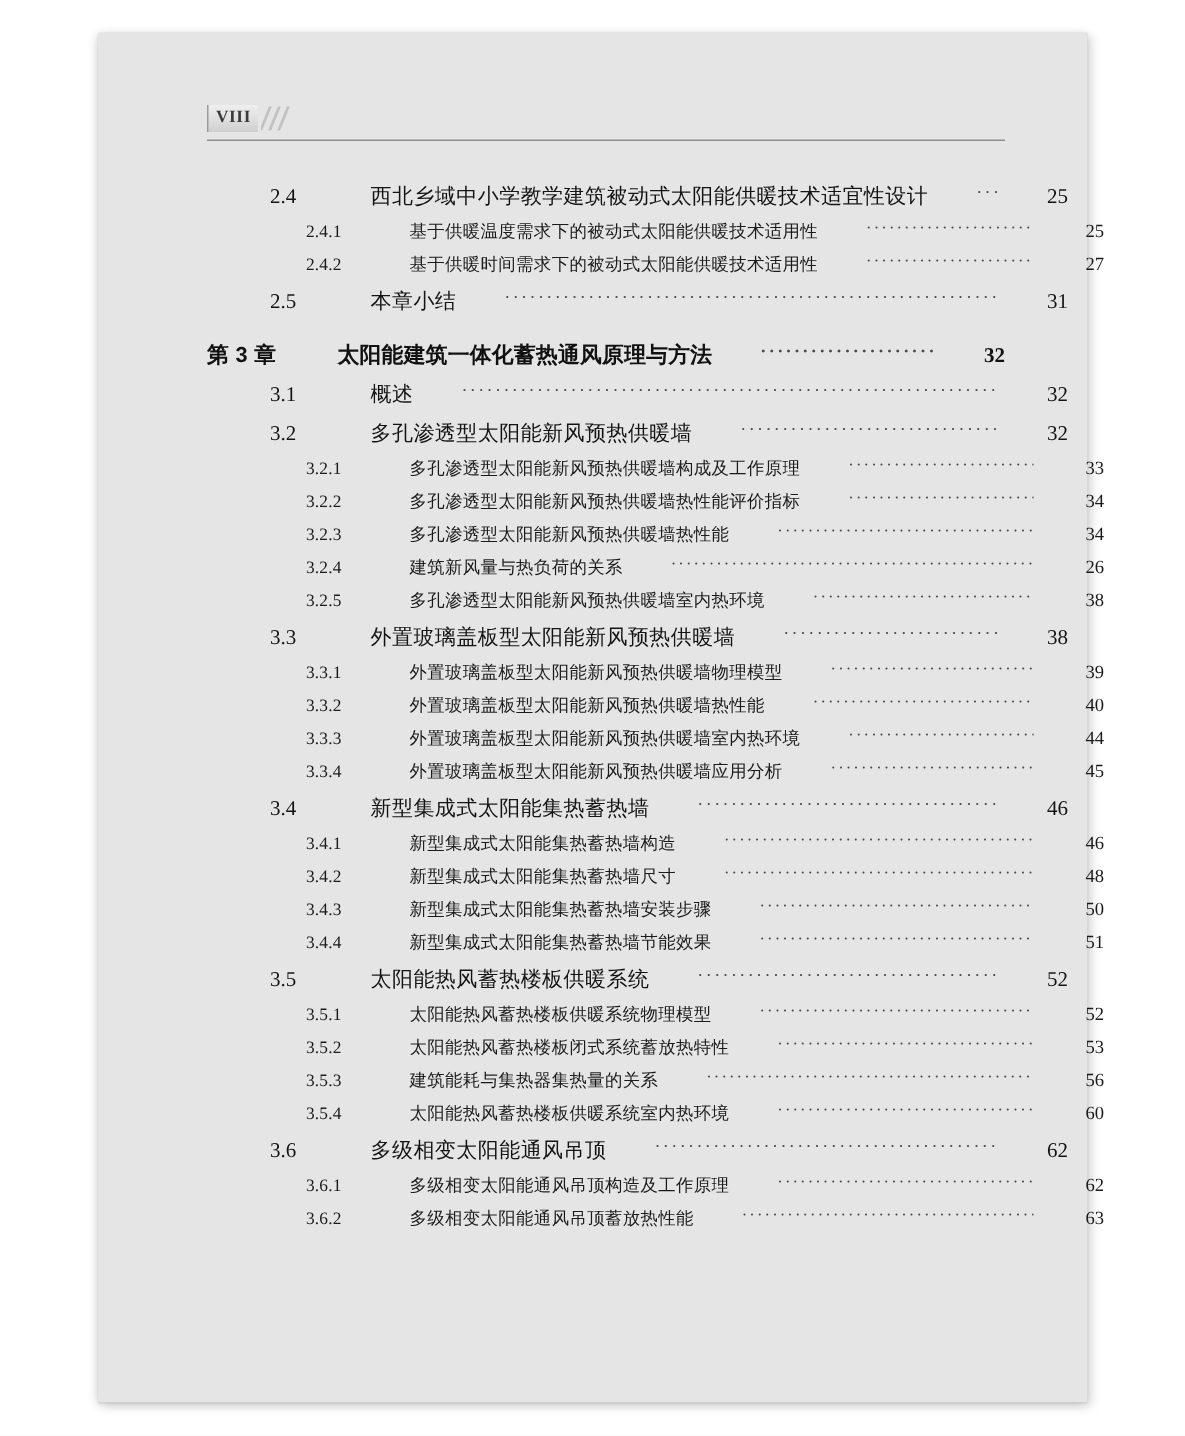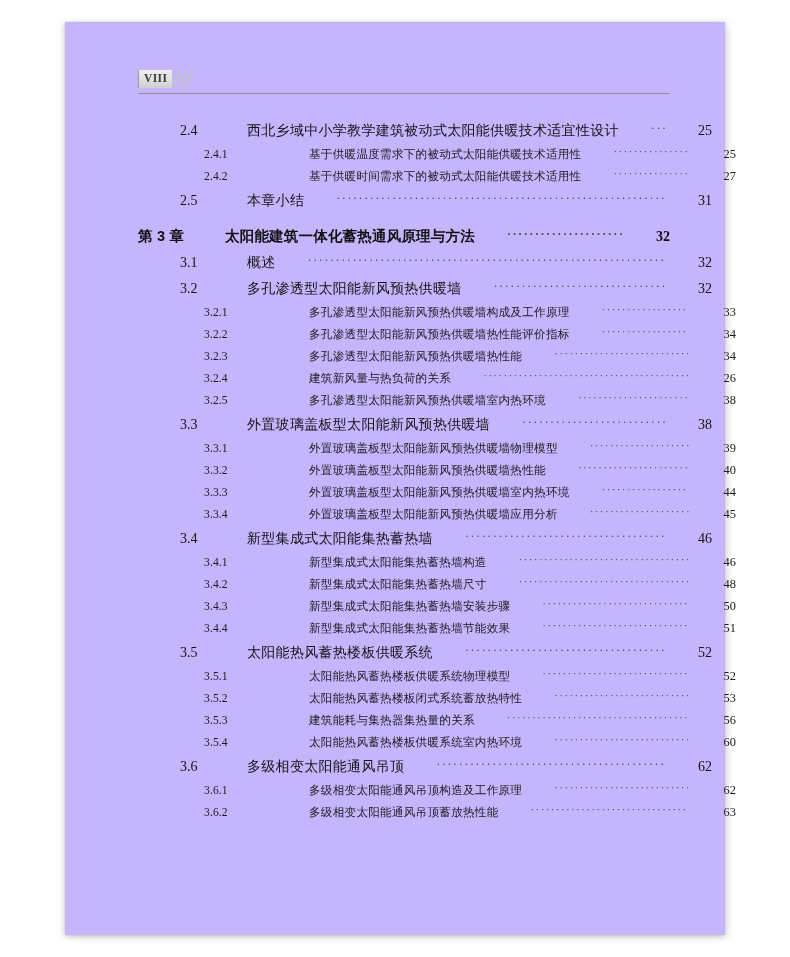--- a/index.html
+++ b/index.html
@@ -21,21 +21,21 @@
     background: #ffffff;
   }
 
   
   #page {
     position: absolute;
     left: 65px;
     top: 22px;
     width: 660px;
     height: 913px;
-    background: #c4b5fd;
+    background: #e5e5e5;
     box-shadow: 0 0 1px rgba(0,0,0,0.18),
                 2px 2px 7px rgba(0,0,0,0.17),
                 -2px 1px 6px rgba(0,0,0,0.10);
   }
 
   
   .header {
     position: absolute;
     left: 73px;
     top: 48px;
@@ -163,21 +163,20 @@
   }
   .row.lvl3 .num {
     width: 42px;
     flex: 0 0 42px;
     font-family: "Liberation Serif", serif;
     letter-spacing: 0.1px;
   }
   .row.lvl3 .title {
     font-family: "Liberation Sans", "DejaVu Sans", sans-serif;
     letter-spacing: 0.25px;
-    margin-left: 36px;
   }
 
   
   .leader {
     flex: 1 1 auto;
     min-width: 10px;
     margin: 0 2px 0 5px;
     position: relative;
     top: -3px;
     height: 1em;

